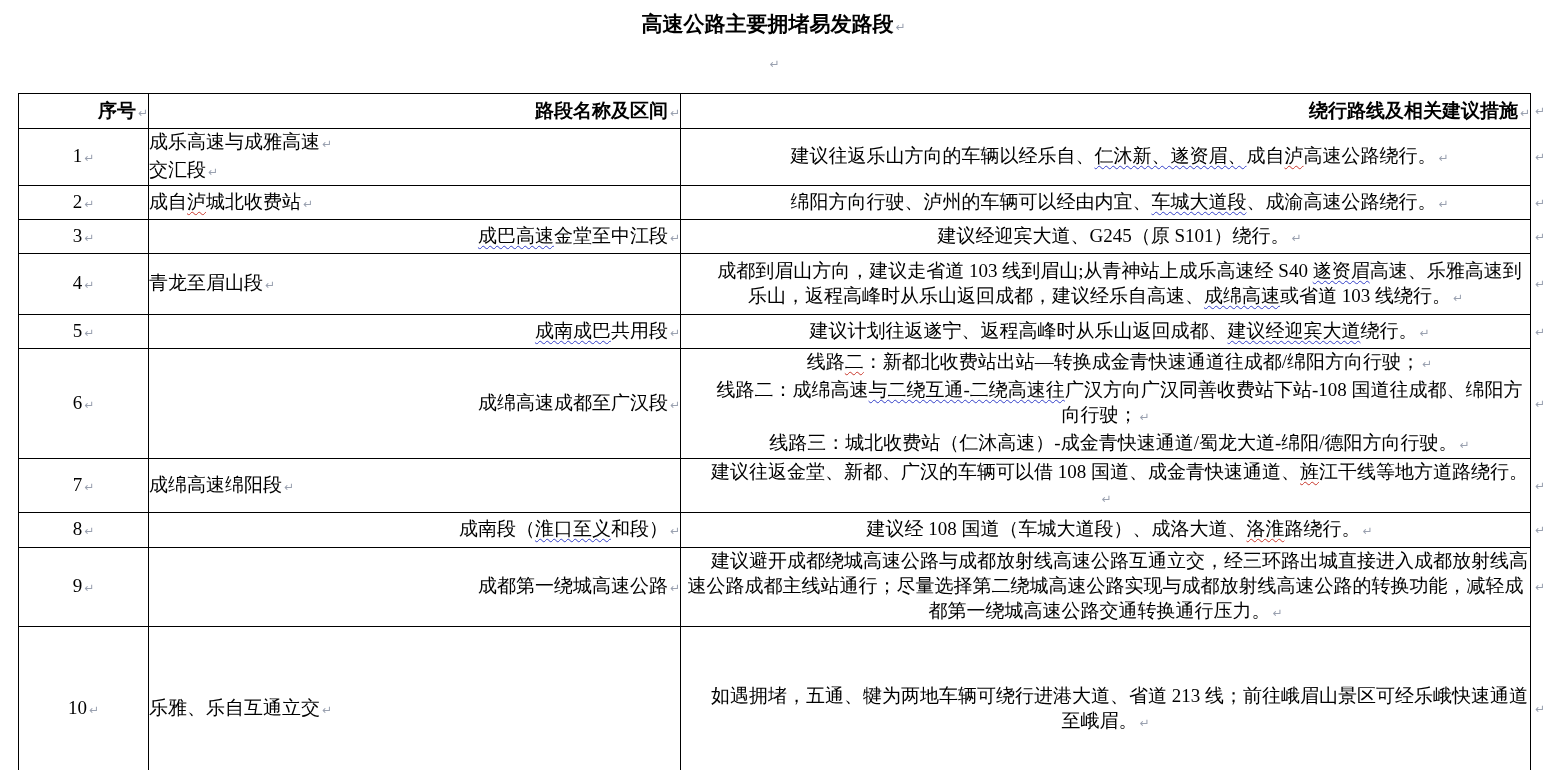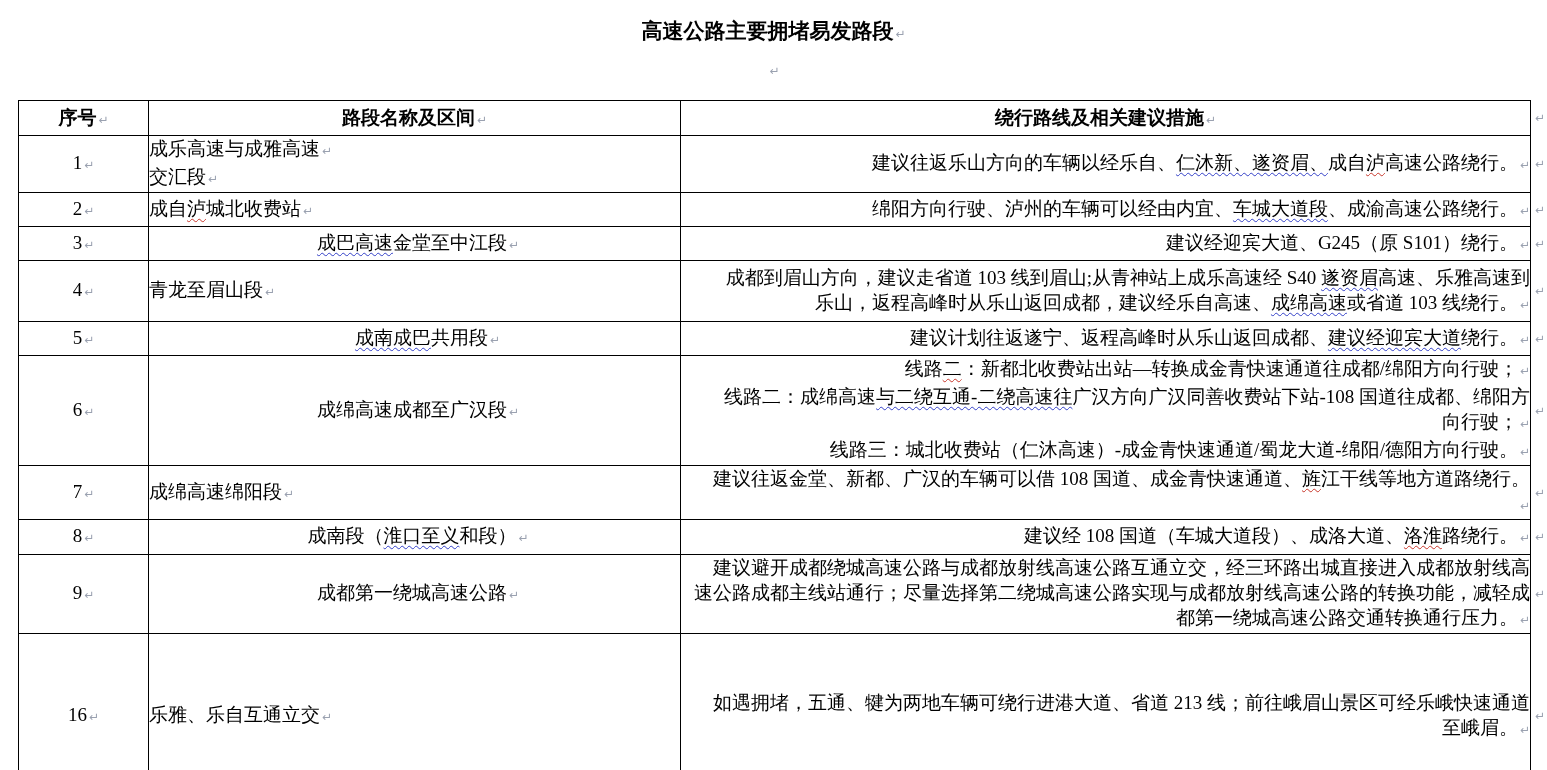--- a/index.html
+++ b/index.html
@@ -2,46 +2,46 @@
 <html style="--spell-blue: #3340c8; --spell-red: #c8372b;"><head>
 <meta charset="utf-8">
 <style>
   html,body{margin:0;padding:0;background:#ffffff;}
   body{
     width:1547px;height:770px;overflow:hidden;
     font-family:"Liberation Serif","DejaVu Serif",serif;
     color:#000;
   }
   .doc-title{
-    padding-top:16px;line-height:30px;text-align:center;
+    padding-top:9px;line-height:30px;text-align:center;
     font-size:21px;font-weight:bold;
   }
   .empty-par{margin-top:12px;height:18px;text-align:center;line-height:18px;}
   .pmark{
     font-family:"DejaVu Sans",sans-serif;
     color:#9aa1b0;font-size:12px;font-weight:normal;
     margin-left:2px;vertical-align:baseline;
   }
   table.grid{
     margin:21px 0 0 18px;
     width:1512px;table-layout:fixed;border-collapse:collapse;
   }
   .grid th,.grid td{
     border:1px solid #000;padding:0;vertical-align:middle;
     position:relative;font-size:19px;
   }
   .grid thead tr{height:35px;}
-  .grid th{font-weight:bold;text-align:center;}
+  .grid th{font-weight:bold;text-align:right;}
   .para{line-height:25px;margin:0;}
   .c-num{text-align:center;}
   .c-name.a-center .para{text-align:left;}
   .c-name.a-left{padding-left:7px;}
-  .c-name.a-left .para{text-align:center;}
+  .c-name.a-left .para{text-align:right;}
   .c-advice{padding:1px 8px;}
-  .c-advice .para{text-align:right;text-indent:28px;}
+  .c-advice .para{text-align:center;text-indent:28px;}
   .sq-blue{
     text-decoration:underline;text-decoration-style:wavy;
     text-decoration-color:var(--spell-blue);text-decoration-thickness:1px;
     text-underline-offset:3px;
   }
   .sq-red{
     text-decoration:underline;text-decoration-style:wavy;
     text-decoration-color:var(--spell-red);text-decoration-thickness:1px;
     text-underline-offset:3px;
   }
@@ -177,21 +177,21 @@
         <td class="c-name a-left">
           <div class="para"><span>成都第一绕城高速公路</span><span class="pmark">↵</span></div>
         </td>
         <td class="c-advice">
           <div class="para"><span>建议避开成都绕城高速公路与成都放射线高速公路互通立交，经三环路出城直接进入成都放射线高速公路成都主线站通行；尽量选择第二绕城高速公路实现与成都放射线高速公路的转换功能，减轻成都第一绕城高速公路交通转换通行压力。</span><span class="pmark">↵</span></div>
           <span class="pmark row-end">↵</span>
         </td>
       </tr>
       <tr style="height: 165px;">
         <td class="c-num">
-          <div class="para"><span>16</span><span class="pmark">↵</span></div>
+          <div class="para"><span>10</span><span class="pmark">↵</span></div>
         </td>
         <td class="c-name a-center">
           <div class="para"><span>乐雅、乐自互通立交</span><span class="pmark">↵</span></div>
         </td>
         <td class="c-advice">
           <div class="para"><span>如遇拥堵，五通、犍为两地车辆可绕行进港大道、省道 213 线；前往峨眉山景区可经乐峨快速通道至峨眉。</span><span class="pmark">↵</span></div>
           <span class="pmark row-end">↵</span>
         </td>
       </tr>
     </tbody>

